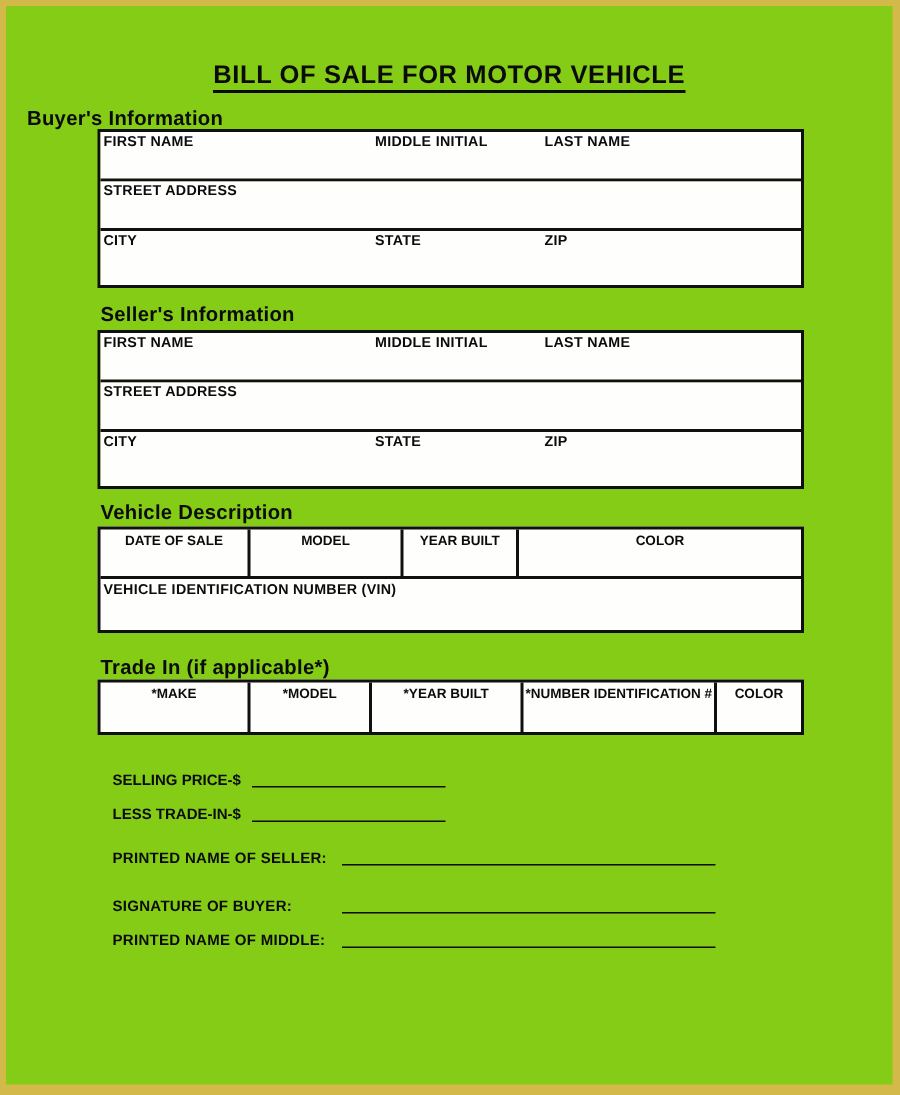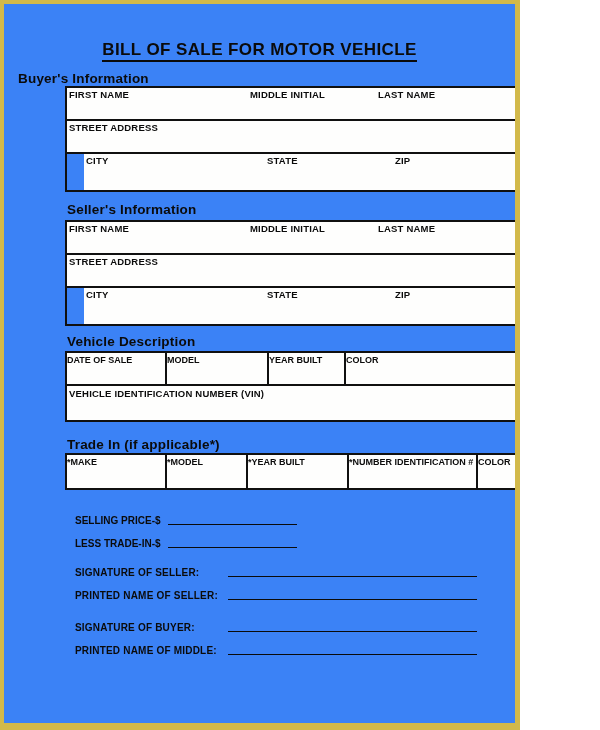--- a/index.html
+++ b/index.html
@@ -1,21 +1,21 @@
 <!DOCTYPE html>
 <html><head>
 <meta charset="utf-8">
 <style>
   * { margin:0; padding:0; box-sizing:border-box; }
   html,body { width:600px; height:730px; background:#ffffff; }
   body { font-family:"Liberation Sans", sans-serif; color:#0b0b0b; }
 
   .page {
-    width:520px; height:730px;
-    background:#3b82f6;
+    width:600px; height:730px;
+    background:#84cc16;
     border-style:solid;
     border-color:#d2b94a;
     border-width:4px 5px 7px 4px;
     position:relative;
     overflow:hidden;
   }
 
   .doc-title {
     margin-top:36px;
     text-align:center;
@@ -39,43 +39,43 @@
   .mt9  { margin-top:9px; }
   .mt16 { margin-top:16px; }
 
   
   .info-table {
     margin-left:61px;
     width:471px;
     border:2px solid #101010;
   }
   .info-row { position:relative; height:33px; border-bottom:2px solid #101010; background:#fefefd;text-decoration:underline; }
-  .info-row.last { border-bottom:none; height:36px;margin-left:17px; }
+  .info-row.last { border-bottom:none; height:36px; }
   .cell-label {
     position:absolute; top:1px;
     font-size:9.5px; font-weight:bold;
     white-space:nowrap; letter-spacing:0.2px;
   }
   .pos-a { left:2px; }
   .pos-b { left:183px; }
-  .pos-c { left:311px; }
+  .pos-c { left:296px; }
 
   
   .grid-table {
     margin-left:61px;
     width:471px;
     border:2px solid #101010;
     background:#fefefd;
   }
   .grid-row { display:flex; height:33px; }
   .grid-row.bordered { border-bottom:2px solid #101010; }
   .grid-cell {
     border-right:2px solid #101010;
     padding-top:2px;
-    text-align:left;
+    text-align:center;
     font-size:9px; font-weight:bold;
     white-space:nowrap; overflow:visible;
   }
   .grid-cell.lastcol { border-right:none; flex:1 1 auto; }
   .vin-row { position:relative; height:34px; }
   .vin-row .cell-label { top:2px; }
 
   .v1 { flex:0 0 100px; } .v2 { flex:0 0 82px; } .v3 { flex:0 0 102px; } .v4 { flex:0 0 77px; }
   .t1 { flex:0 0 100px; } .t2 { flex:0 0 81px; } .t3 { flex:0 0 101px; } .t4 { flex:0 0 129px; }
   .trade-row { height:33px; }
@@ -180,24 +180,20 @@
       <div class="price-line"></div>
     </div>
     <div class="price-row">
       <span class="price-label">LESS TRADE-IN-$</span>
       <div class="price-line"></div>
     </div>
   </div>
 
   <div class="sig-block">
     <div class="sig-row">
-      <span class="sig-label">SIGNATURE OF SELLER:</span>
-      <div class="sig-line"></div>
-    </div>
-    <div class="sig-row">
       <span class="sig-label">PRINTED NAME OF SELLER:</span>
       <div class="sig-line"></div>
     </div>
     <div class="sig-gap"></div>
     <div class="sig-row">
       <span class="sig-label">SIGNATURE OF BUYER:</span>
       <div class="sig-line"></div>
     </div>
     <div class="sig-row">
       <span class="sig-label">PRINTED NAME OF MIDDLE:</span>

